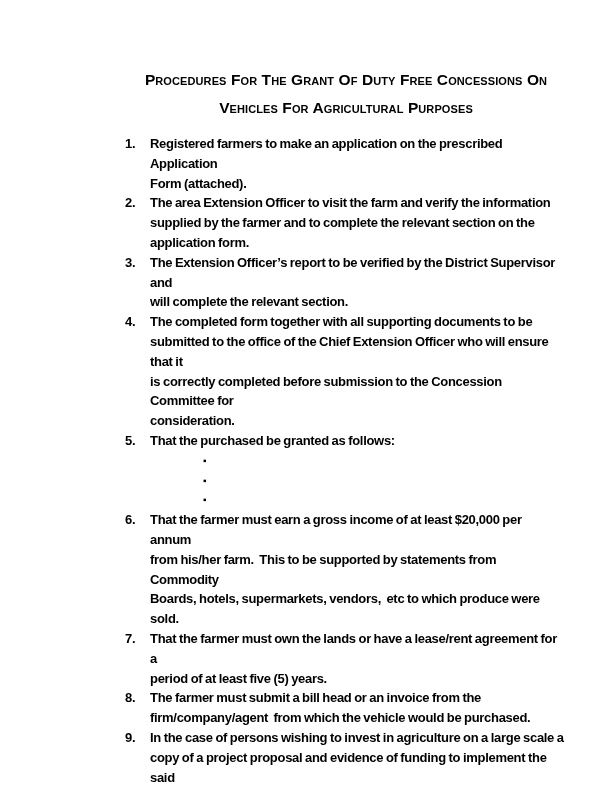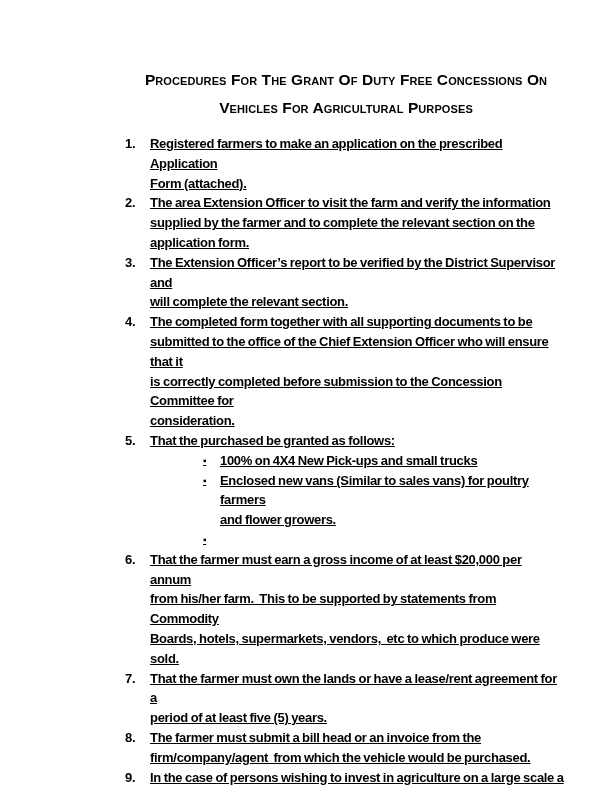--- a/index.html
+++ b/index.html
@@ -40,21 +40,20 @@
     align-items: flex-start;
     padding-left: 13px;
   }
   .item-number {
     flex: 0 0 25px;
     width: 25px;
   }
   .item-body {
     flex: 1 1 auto;
     min-width: 0;
-    text-decoration: underline;
   }
   .bullet-list {
     width: 100%;
   }
   .bullet-item {
     display: flex;
     align-items: flex-start;
     padding-left: 53px;
   }
   .bullet-marker {
@@ -97,25 +96,23 @@
           <div class="item-text">The completed form together with all supporting documents to be<br>submitted to the office of the Chief Extension Officer who will ensure that it<br>is correctly completed before submission to the Concession Committee for<br>consideration.</div>
         </div>
       </div>
       <div class="list-item">
         <span class="item-number">5.</span>
         <div class="item-body">
           <div class="item-text">That the purchased be granted as follows:</div>
           <div class="bullet-list">
             <div class="bullet-item">
               <span class="bullet-marker">▪</span>
-              <div class="bullet-text">100% on 4X4 New Pick-ups and small trucks</div>
             </div>
             <div class="bullet-item">
               <span class="bullet-marker">▪</span>
-              <div class="bullet-text">Enclosed new vans (Similar to sales vans) for poultry farmers<br>and flower growers.</div>
             </div>
             <div class="bullet-item">
               <span class="bullet-marker">▪</span>
             </div>
           </div>
         </div>
       </div>
       <div class="list-item">
         <span class="item-number">6.</span>
         <div class="item-body">

